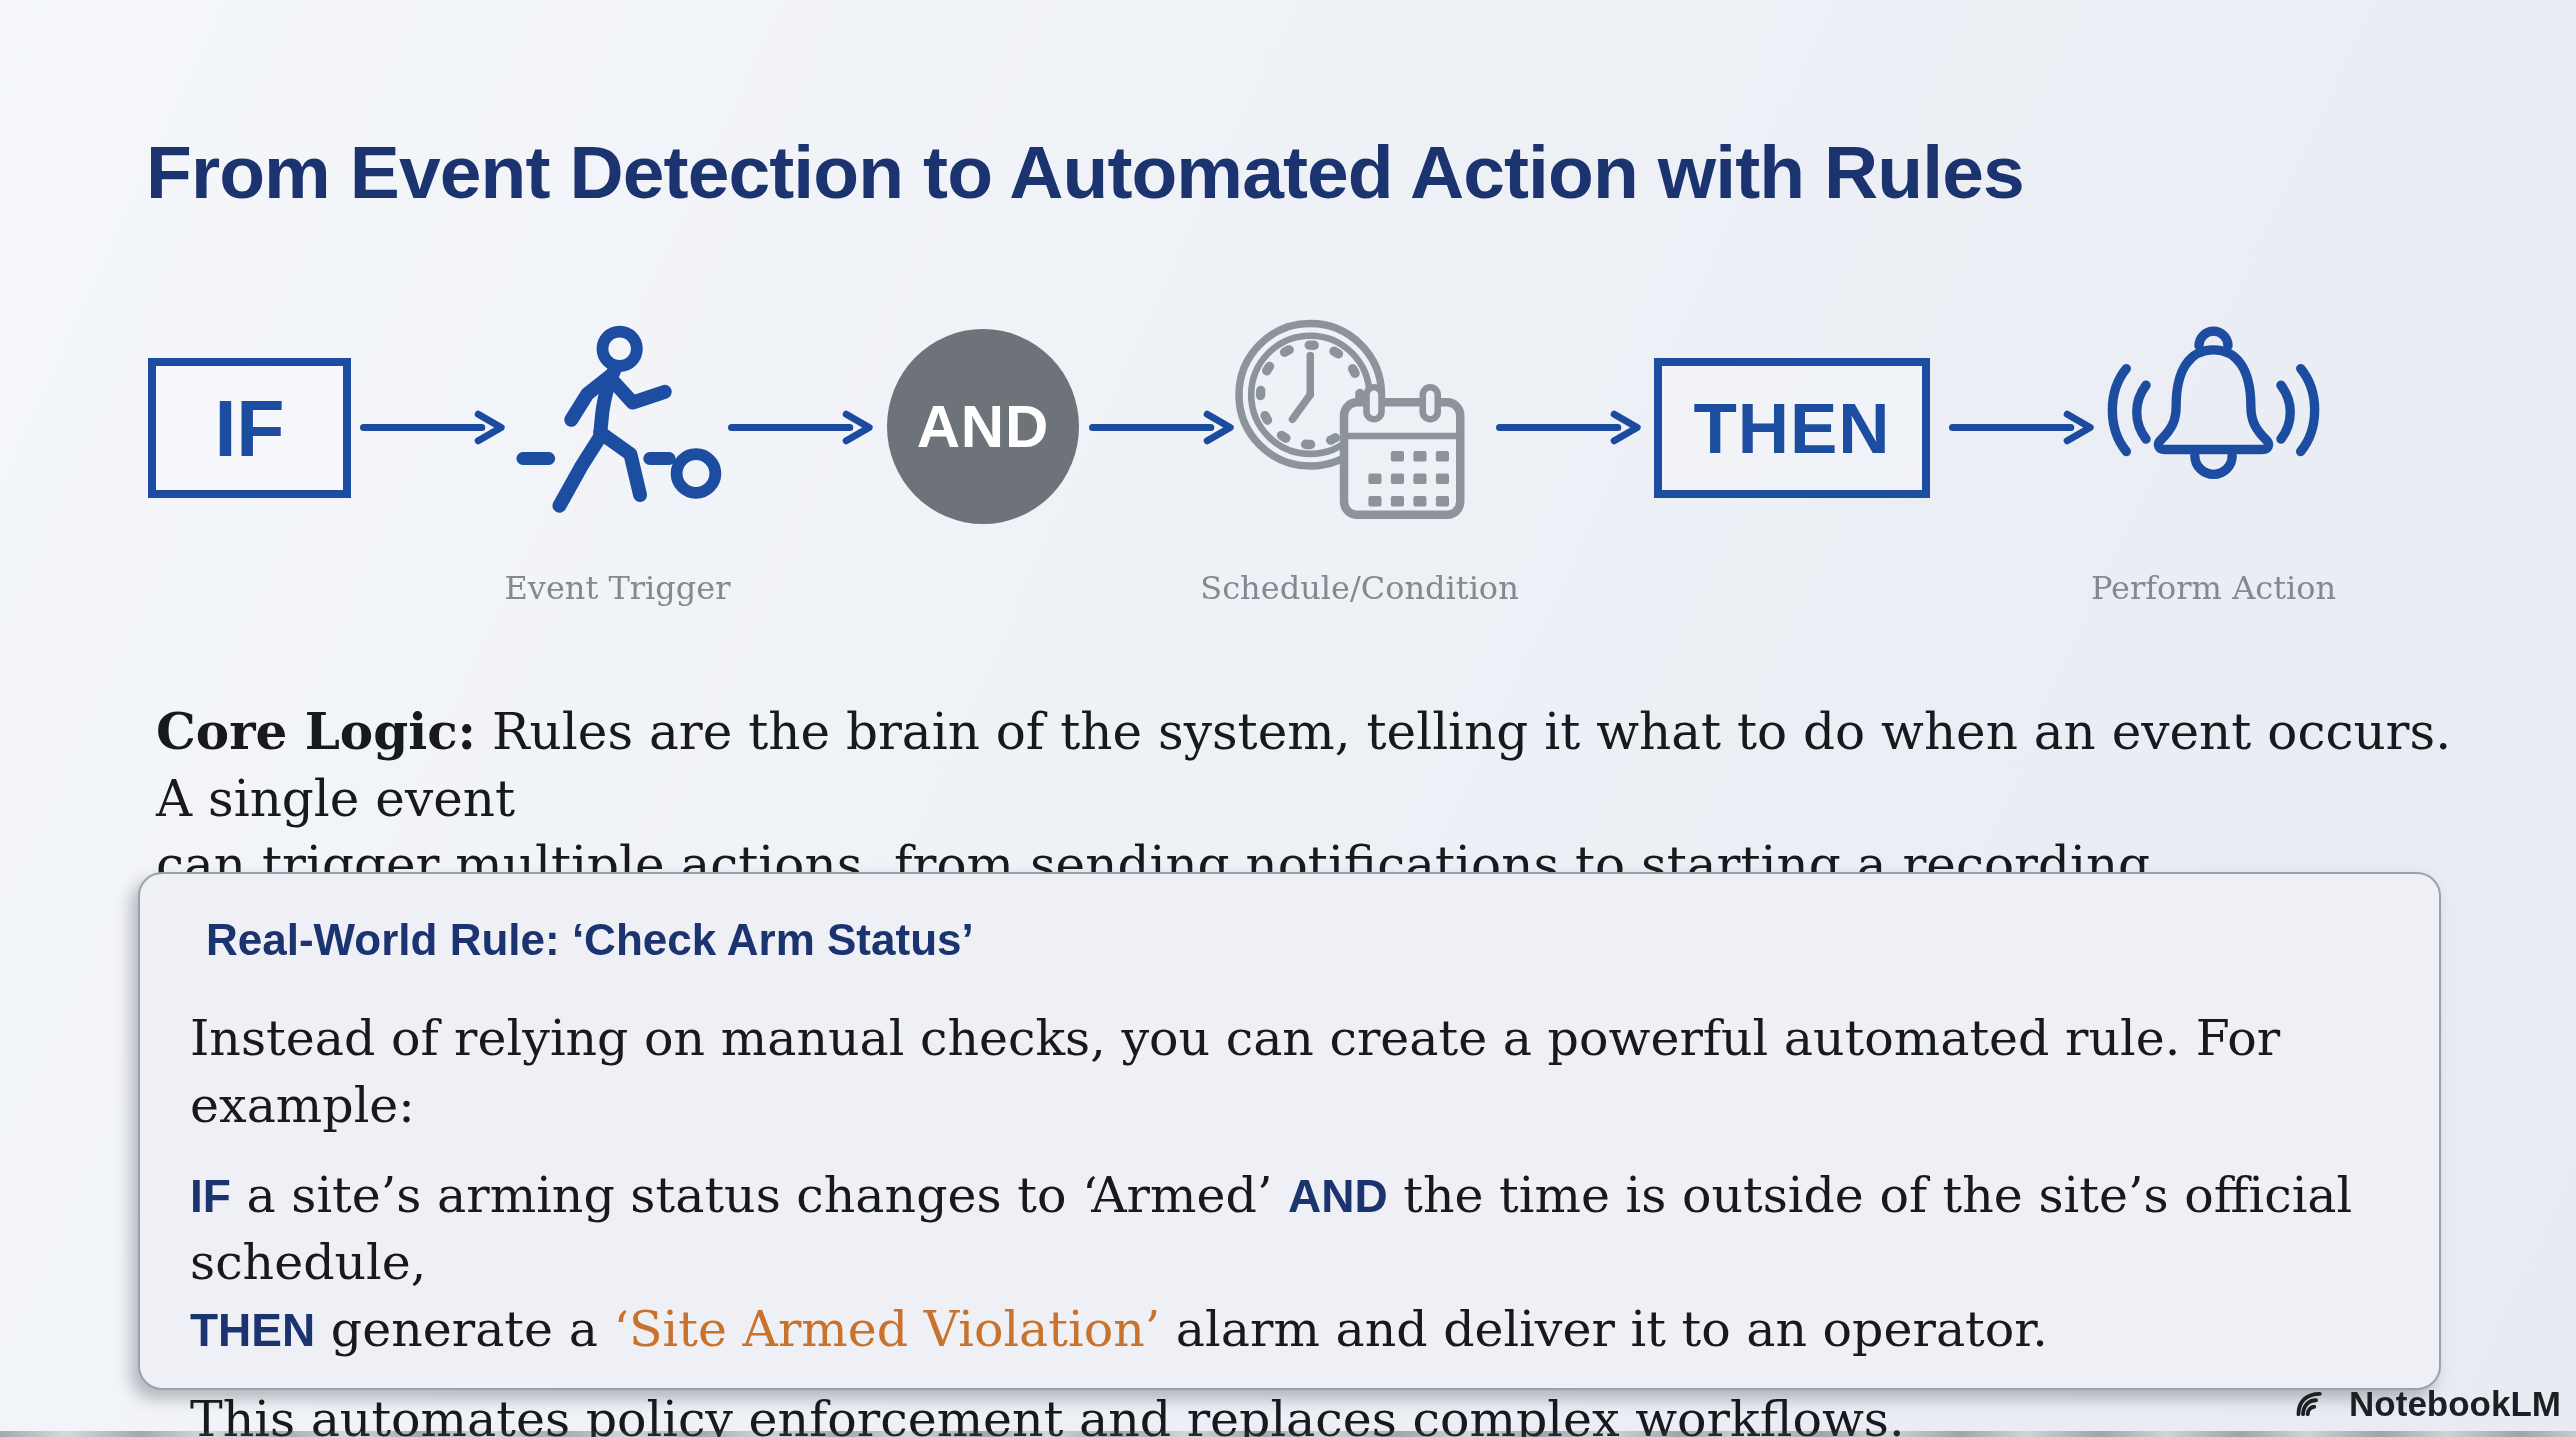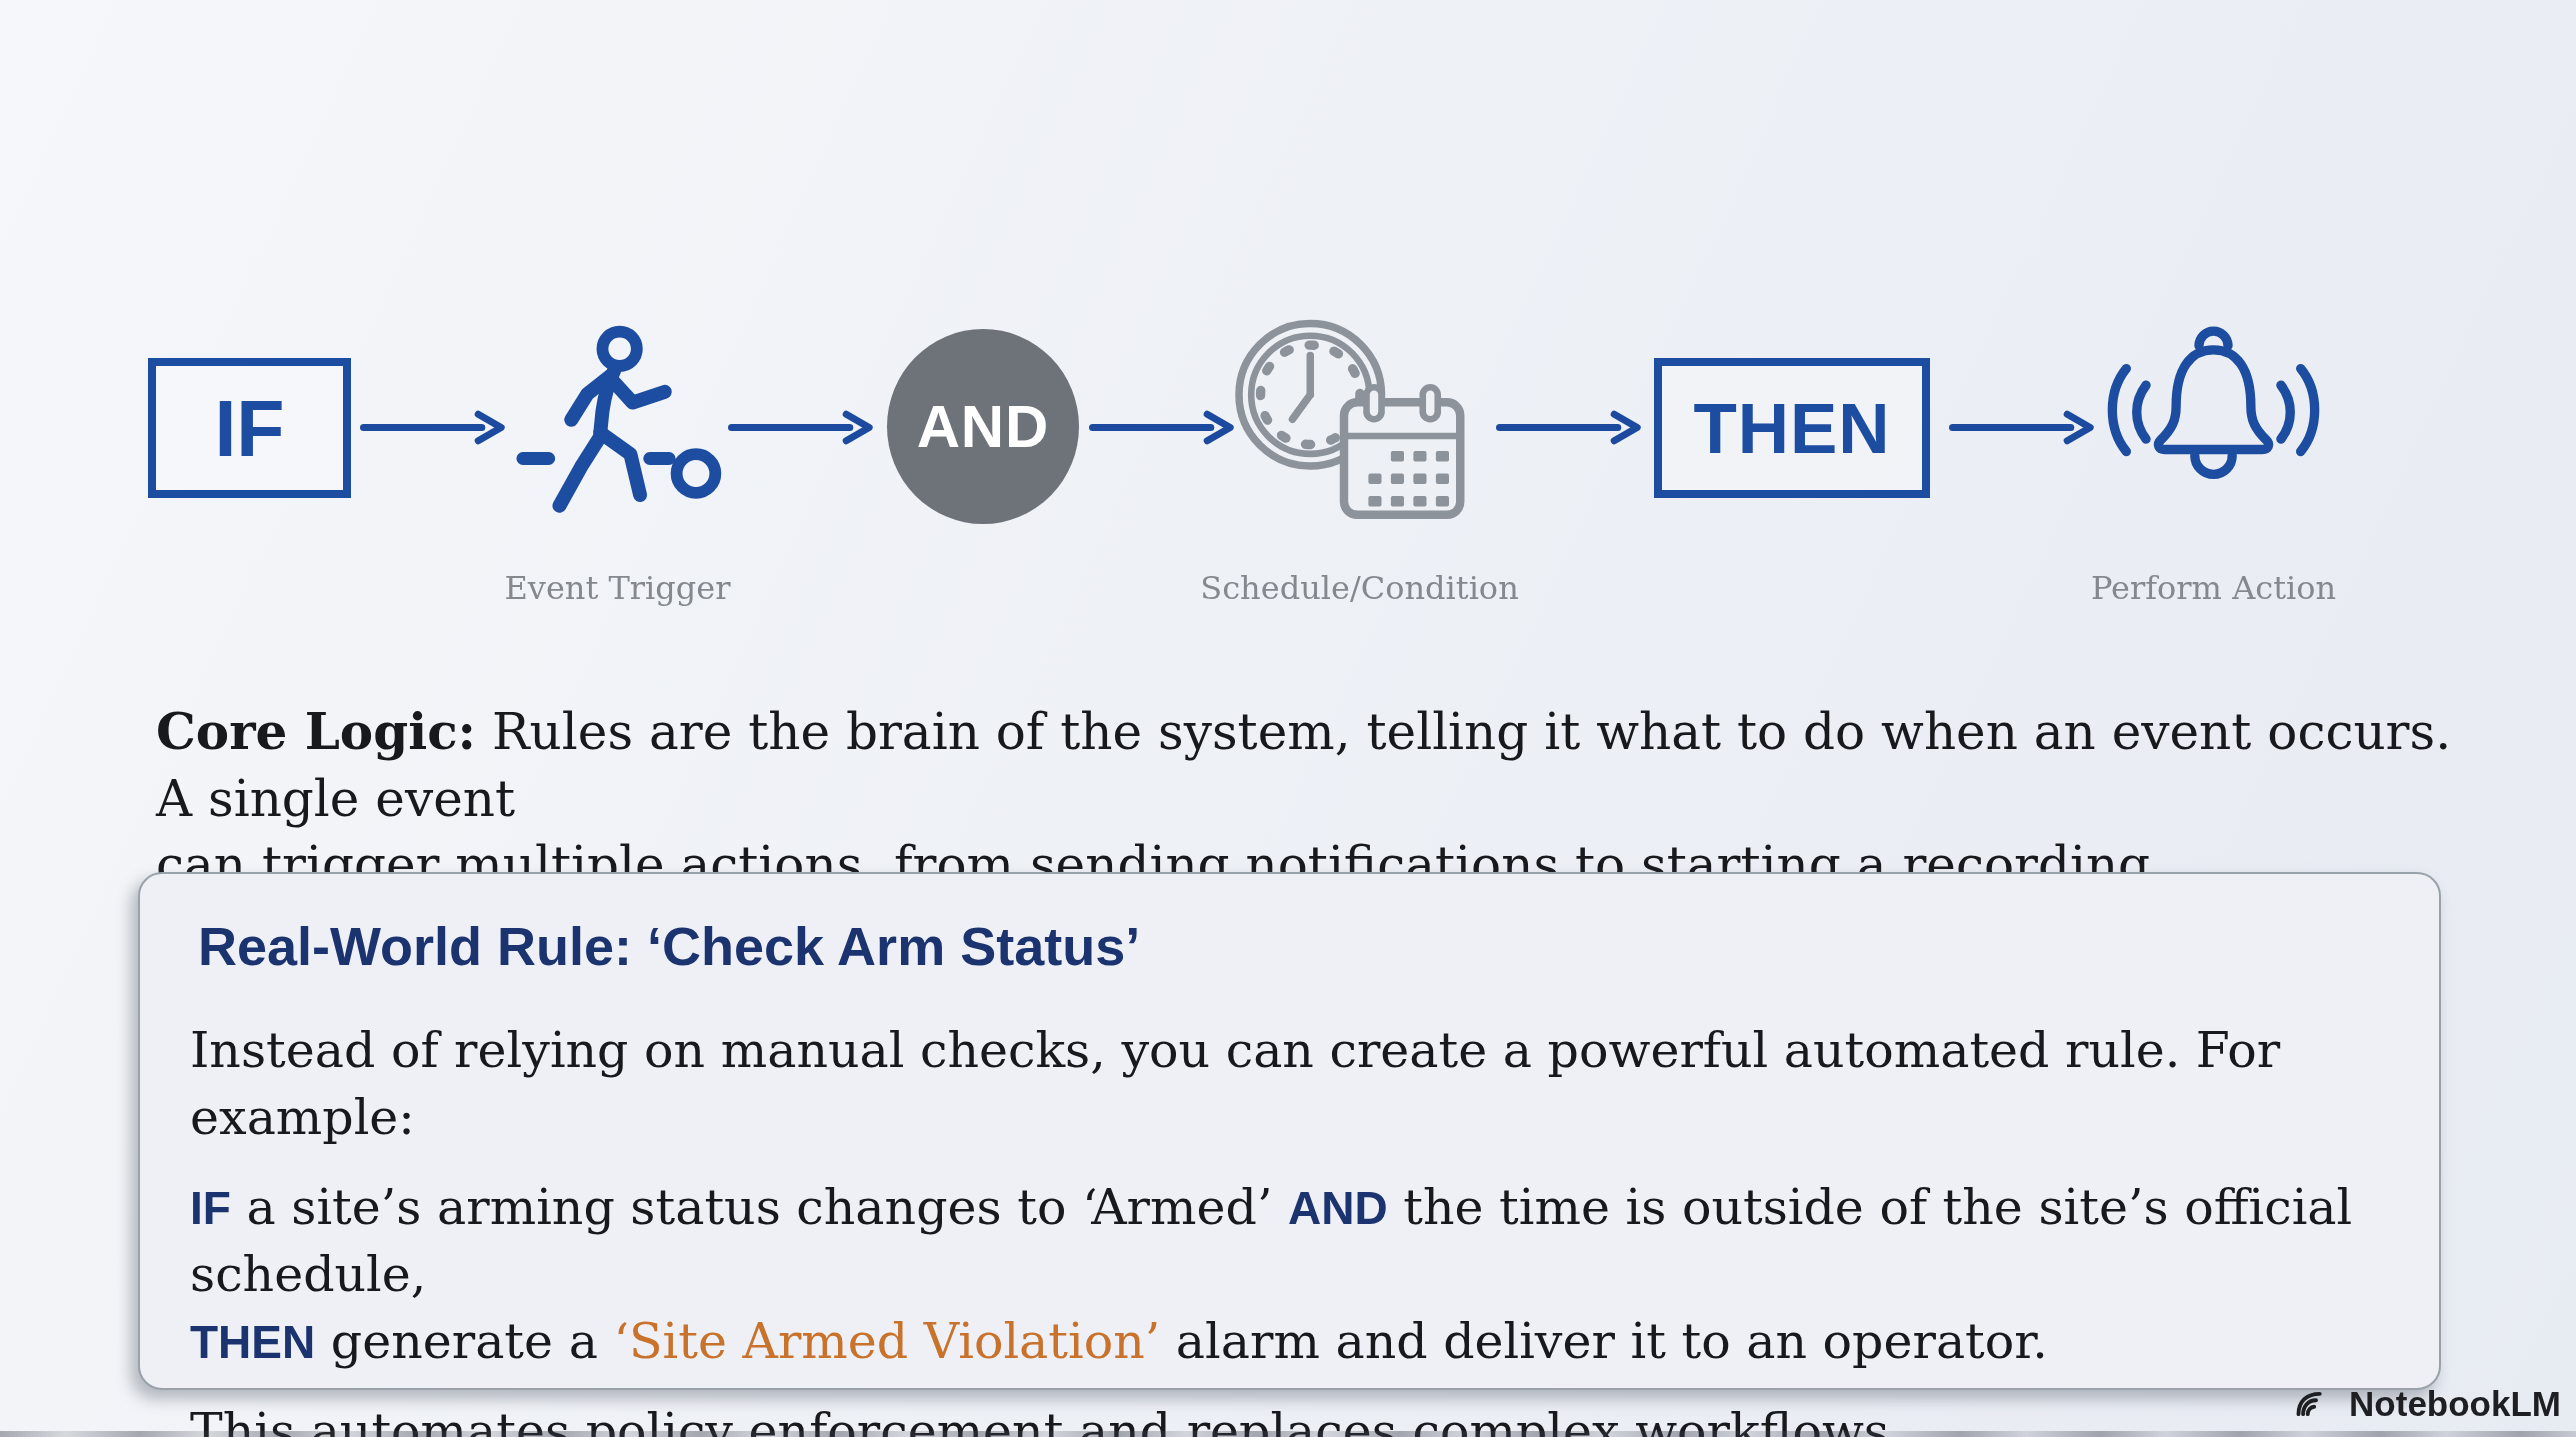--- a/index.html
+++ b/index.html
@@ -52,22 +52,22 @@
   }
   .core b{font-weight:700;}
   
   .rule-box{
     position:absolute;left:138px;top:872px;width:2303px;height:518px;box-sizing:border-box;
     border:2.8px solid var(--box-border);border-radius:24px;background:#eef0f5;
     box-shadow:-6.6px 8.4px 15px rgba(105,110,122,0.45);
     padding:41px 66px 0 50px;
   }
   .rule-box h2{
-    margin:0 0 41px 8px;font-family:"Liberation Sans",sans-serif;font-weight:700;
-    font-size:54px;color:var(--navy);
+    margin:0 0 41px 16px;font-family:"Liberation Sans",sans-serif;font-weight:700;
+    font-size:44px;color:var(--navy);
   }
   .rule-box p{
     margin:0 0 24px 0;font-family:"DejaVu Serif","Liberation Serif",serif;
     font-size:49px;line-height:1.36;color:var(--text);
   }
   .tok{font-family:"Liberation Sans",sans-serif;font-weight:700;color:var(--navy);font-size:46px;}
   .orange{color:var(--orange);}
   
   .watermark{
     position:absolute;right:15px;bottom:14px;display:flex;align-items:center;gap:20px;
@@ -80,20 +80,21 @@
     background:repeating-linear-gradient(90deg,
       rgba(55,60,70,.55) 0px, rgba(95,100,110,.25) 66px, rgba(55,60,70,.55) 140px);
   }
   svg{display:block;}
 </style>
 </head>
 <body>
 
 <div class="canvas">
 
+  <h1 class="title">From Event Detection to Automated Action with Rules</h1>
 
   <div class="kw-box if-box">
     <span>IF</span>
   </div>
 
   <svg class="arrow" style="left:360px" viewBox="0 0 170 44">
     <path d="M4 22 H138" stroke="#1c4a9e" stroke-width="8" stroke-linecap="round" fill="none"></path>
     <path d="M134 7 L160 22 L134 37" stroke="#1c4a9e" stroke-width="8" stroke-linecap="round" stroke-linejoin="round" fill="none"></path>
   </svg>
 

